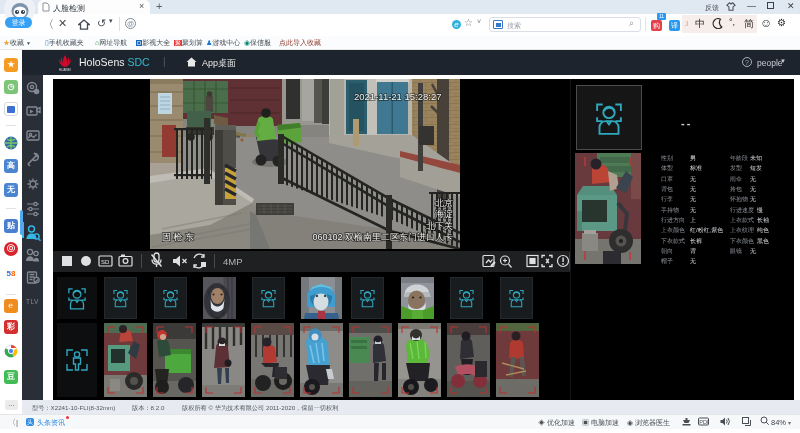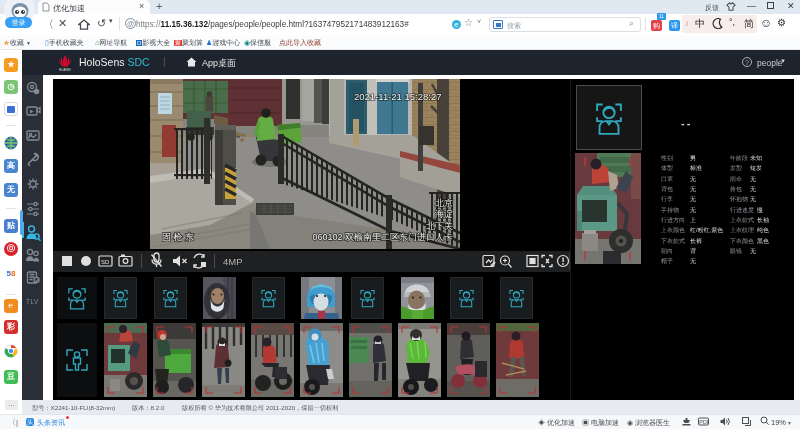--- a/index.html
+++ b/index.html
@@ -41,42 +41,41 @@
 </style>
 </head>
 <body>
 <div id="page">
 
   <div class="abs" id="tabbar"></div>
   <div class="abs" id="tab"></div>
   <svg class="abs" style="left:42px;top:2px" width="8" height="10">
       <path d="M1 1h4l2 2v6H1z" fill="#fff" stroke="#8a929c" stroke-width="1"></path>
     </svg>
-  <div class="abs" id="tabtitle">优化加速</div>
+  <div class="abs" id="tabtitle">人脸检测</div>
   <div class="abs" id="tabx">×</div>
   <div class="abs" id="newtab">+</div>
   <div class="abs" style="left:705px;top:3px;font-size:7px;color:#4a5058;">反馈</div>
   <svg class="abs" style="left:726px;top:2px;" width="10" height="9" viewBox="0 0 12 11">
       <path d="M4 1L1 4l2.5 2v4h5V6L11 4 8 1 6 2.5z" fill="none" stroke="#4a5058" stroke-width="1.3"></path>
     </svg>
   <div class="abs" style="left:747px;top:1px;font-size:9px;color:#3c4043;">—</div>
   <div class="abs" style="left:767px;top:2px;width:7px;height:7px;border:1px solid #3c4043;"></div>
   <div class="abs" style="left:787px;top:1px;font-size:9px;color:#3c4043;">✕</div>
 
   <div class="abs" id="toolbar"></div>
   <div class="abs tbtn" style="left:43px;">〈</div>
   <div class="abs tbtn" style="left:58px;">✕</div>
   <svg class="abs" style="left:78px;top:19px;" width="12" height="11">
       <path d="M6 1L0.8 5.5h1.7v4.7h7V5.5h1.7z" fill="none" stroke="#454c55" stroke-width="1.3"></path>
     </svg>
   <div class="abs tbtn" style="left:97px;">↺</div>
   <div class="abs tbtn" style="left:109px;font-size:7px;">▾</div>
   <div class="abs" style="left:119px;top:17px;width:1px;height:14px;background:#e0e0e0;"></div>
   <div class="abs" style="left:125px;top:18px;width:11px;height:11px;border-radius:50%;border:1px solid #7e8b9a;color:#7e8b9a;font-size:7px;text-align:center;line-height:10px;">@</div>
-  <div class="abs" id="urltxt"><span style="color:#7b7b7b;">https://</span><b style="color:#1a1a1a;">11.15.36.132</b><span style="color:#3c3c3c;">/pages/people/people.html?163747952171483912163#</span></div>
 
   <div class="abs" style="left:452px;top:20px;width:9px;height:9px;border-radius:50%;background:#2fb3dd;color:#fff;font-size:8px;text-align:center;line-height:9px;font-style:italic;">e</div>
   <div class="abs" style="left:464px;top:17px;font-size:10px;color:#70767e;">☆</div>
   <div class="abs" style="left:477px;top:18px;font-size:7px;color:#70767e;">˅</div>
   <div class="abs" style="left:489px;top:17px;width:152px;height:15px;border:1px solid #dadfe5;border-radius:3px;background:#fff;"></div>
   <div class="abs" style="left:493px;top:20px;width:10px;height:9px;border:1px solid #3779c6;border-radius:1px;">
       <div style="margin:1.5px;width:5px;height:4px;background:#3779c6;"></div>
     </div>
   <div class="abs" style="left:507px;top:21px;font-size:7px;color:#9aa0a8;">搜索</div>
   <div class="abs" style="left:629px;top:18px;font-size:9px;color:#888;">⌕</div>
@@ -675,15 +674,15 @@
       <path d="M6.5 2.5a3.5 3.5 0 0 1 0 4M8 1a5.5 5.5 0 0 1 0 7" stroke="#4a4f55" fill="none"></path>
     </svg>
   <svg class="abs" style="left:742px;top:417px;" width="9" height="9">
       <rect x="0.5" y="0.5" width="6" height="6" fill="none" stroke="#4a4f55"></rect>
       <path d="M3 8.5h5.5V3" stroke="#4a4f55" fill="none"></path>
     </svg>
   <svg class="abs" style="left:760px;top:416px;" width="10" height="10">
       <circle cx="4" cy="4" r="3" fill="none" stroke="#4a4f55"></circle>
       <path d="M6.2 6.2l2.5 2.5" stroke="#4a4f55"></path>
     </svg>
-  <div class="abs" style="left:771px;top:418px;font-size:7.5px;color:#3c4147;">19%</div>
+  <div class="abs" style="left:771px;top:418px;font-size:7.5px;color:#3c4147;">84%</div>
   <div class="abs" style="left:788px;top:419px;font-size:6px;color:#6a6f75;">▾</div>
 </div>
 
 </body></html>

